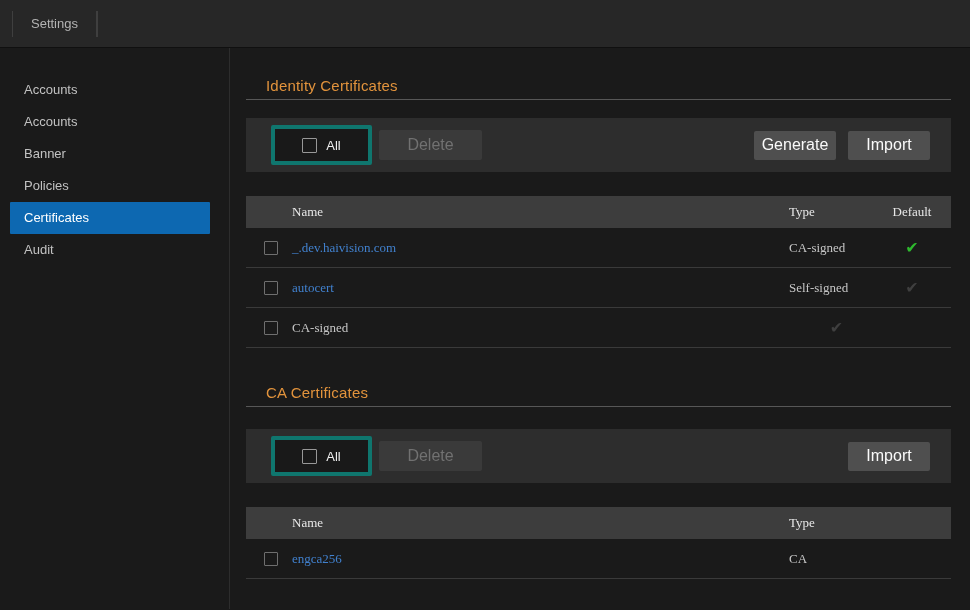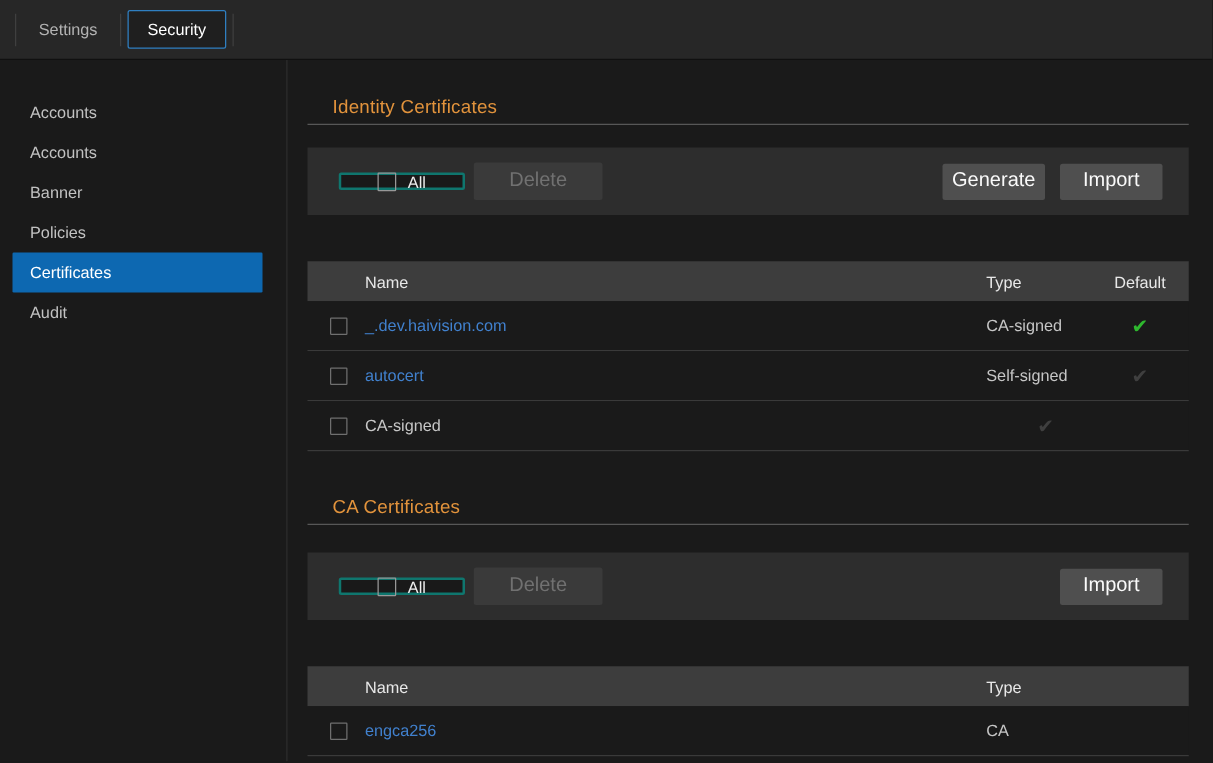--- a/index.html
+++ b/index.html
@@ -53,37 +53,37 @@
   .toolbar {
     margin-top:18px; height:54px; background:#2d2d2d;
     display:flex; align-items:center; padding:0 21px 0 25px;
   }
   .toolbar.ca { margin-top:22px; }
   .btn {
     border:none; border-radius:2px; font-family:inherit; font-size:16px;
     cursor:pointer; height:29px;
   }
   .all-btn {
-    width:101px; height:14px; background:#191919; border:2px solid #0f766e;
+    width:101px; height:40px; background:#191919; border:4px solid #0f766e;
     display:flex; align-items:center; justify-content:center; gap:9px;
     color:#ededed; border-radius:2px; cursor:pointer;
   }
   .checkbox {
     display:inline-block; width:15px; height:15px; border:1px solid #989898;
     border-radius:1px; background:transparent;
   }
   .delete-btn {
     margin-left:7px; width:103px; height:30px; background:#3a3a3a; color:#717171;
   }
   .spacer { flex:1; }
   .action-btn { width:82px; background:#4f4f4f; color:#fafafa; }
   .action-btn + .action-btn { margin-left:12px; }
 
   
-  .table { margin-top:37px; }
+  .table { margin-top:24px;font-family:Liberation Serif, serif; }
   .thead, .trow {
     display:grid; align-items:center; padding:0 10px 0 18px;
   }
   .cols4 { grid-template-columns:28px 497px 95px 56px; }
   .cols3 { grid-template-columns:28px 497px 151px; }
   .thead { height:32px; background:#3d3d3d; color:#e8e8e8; }
   .trow { height:40px; border-bottom:1px solid #3a3a3a; background:#1a1a1a; }
   .row-cb {
     display:inline-block; width:14px; height:14px; border:1px solid #6f6f6f;
     border-radius:1px; cursor:pointer;
@@ -95,21 +95,20 @@
   .check::before { content:"\2714"; }
   .check.on { color:#2eb82e; cursor:default; }
 </style>
 </head>
 <body>
 
 <div class="topbar">
   <span class="vsep"></span>
   <span class="tab">Settings</span>
   <span class="vsep"></span>
-  <span class="tab active">Security</span>
   <span class="vsep"></span>
 </div>
 
 <div class="content">
 
   <div class="sidebar">
     <div class="side-item">Accounts</div>
     <div class="side-item">Accounts</div>
     <div class="side-item">Banner</div>
     <div class="side-item">Policies</div>

